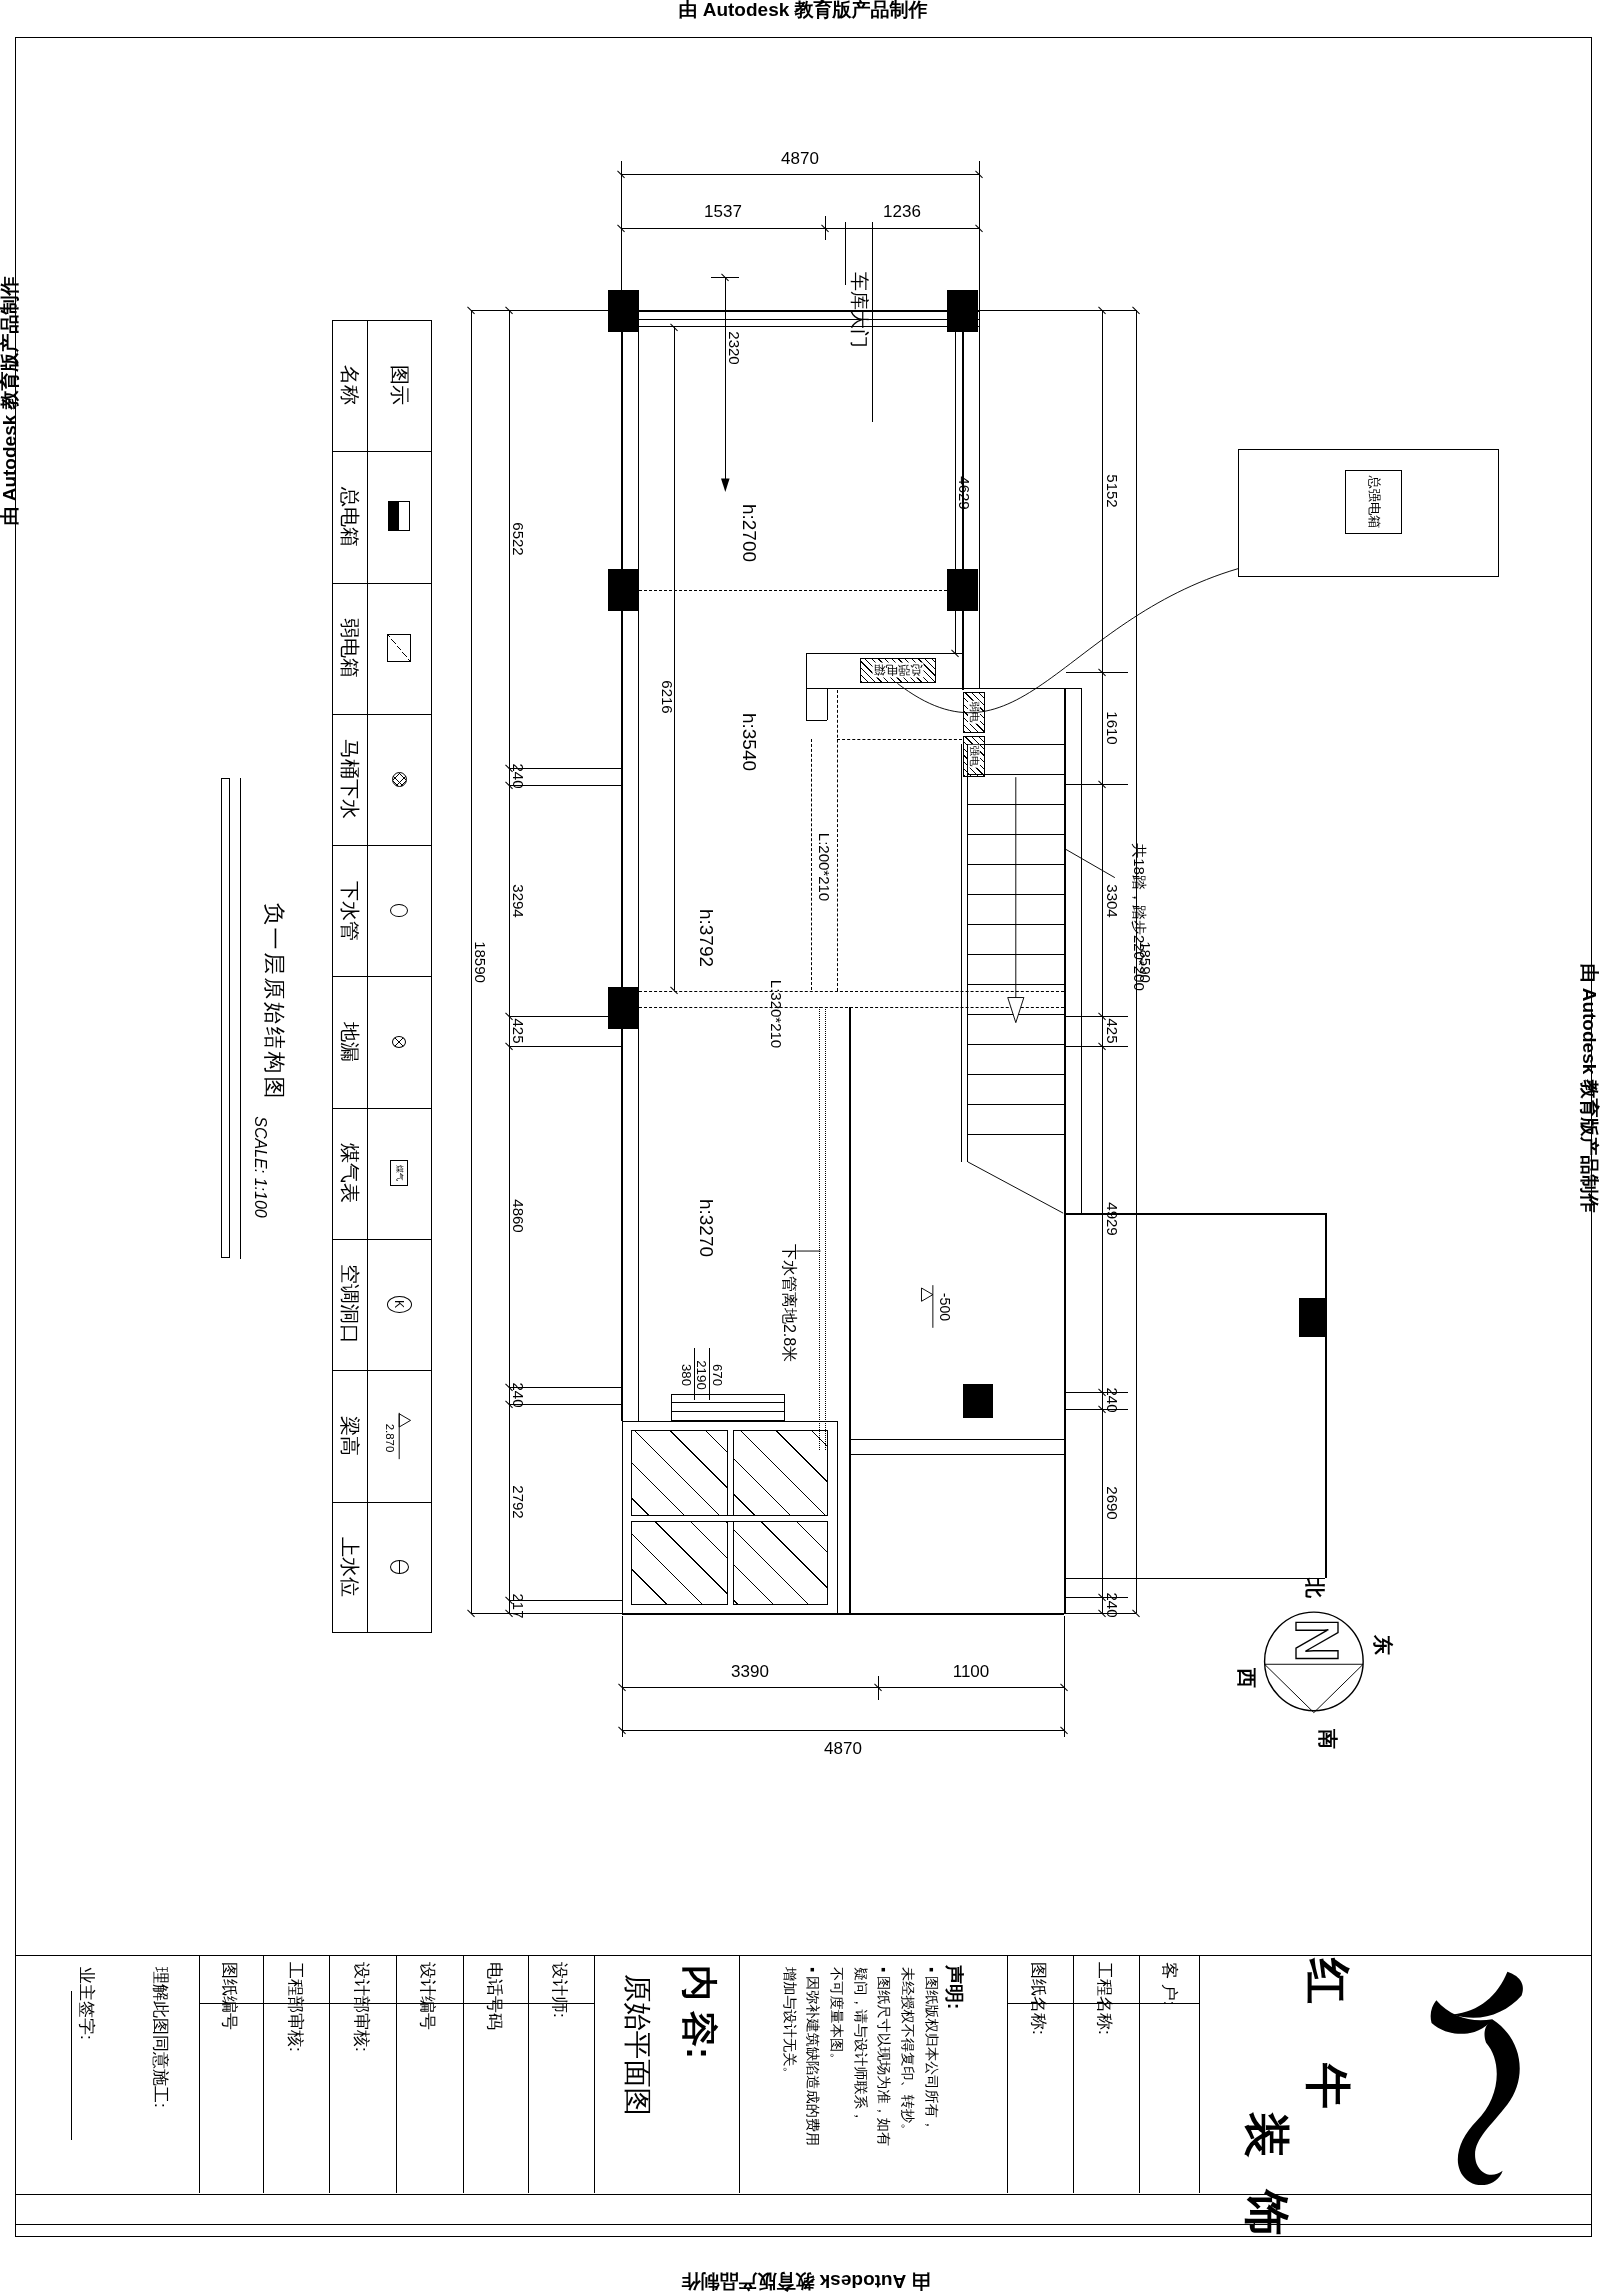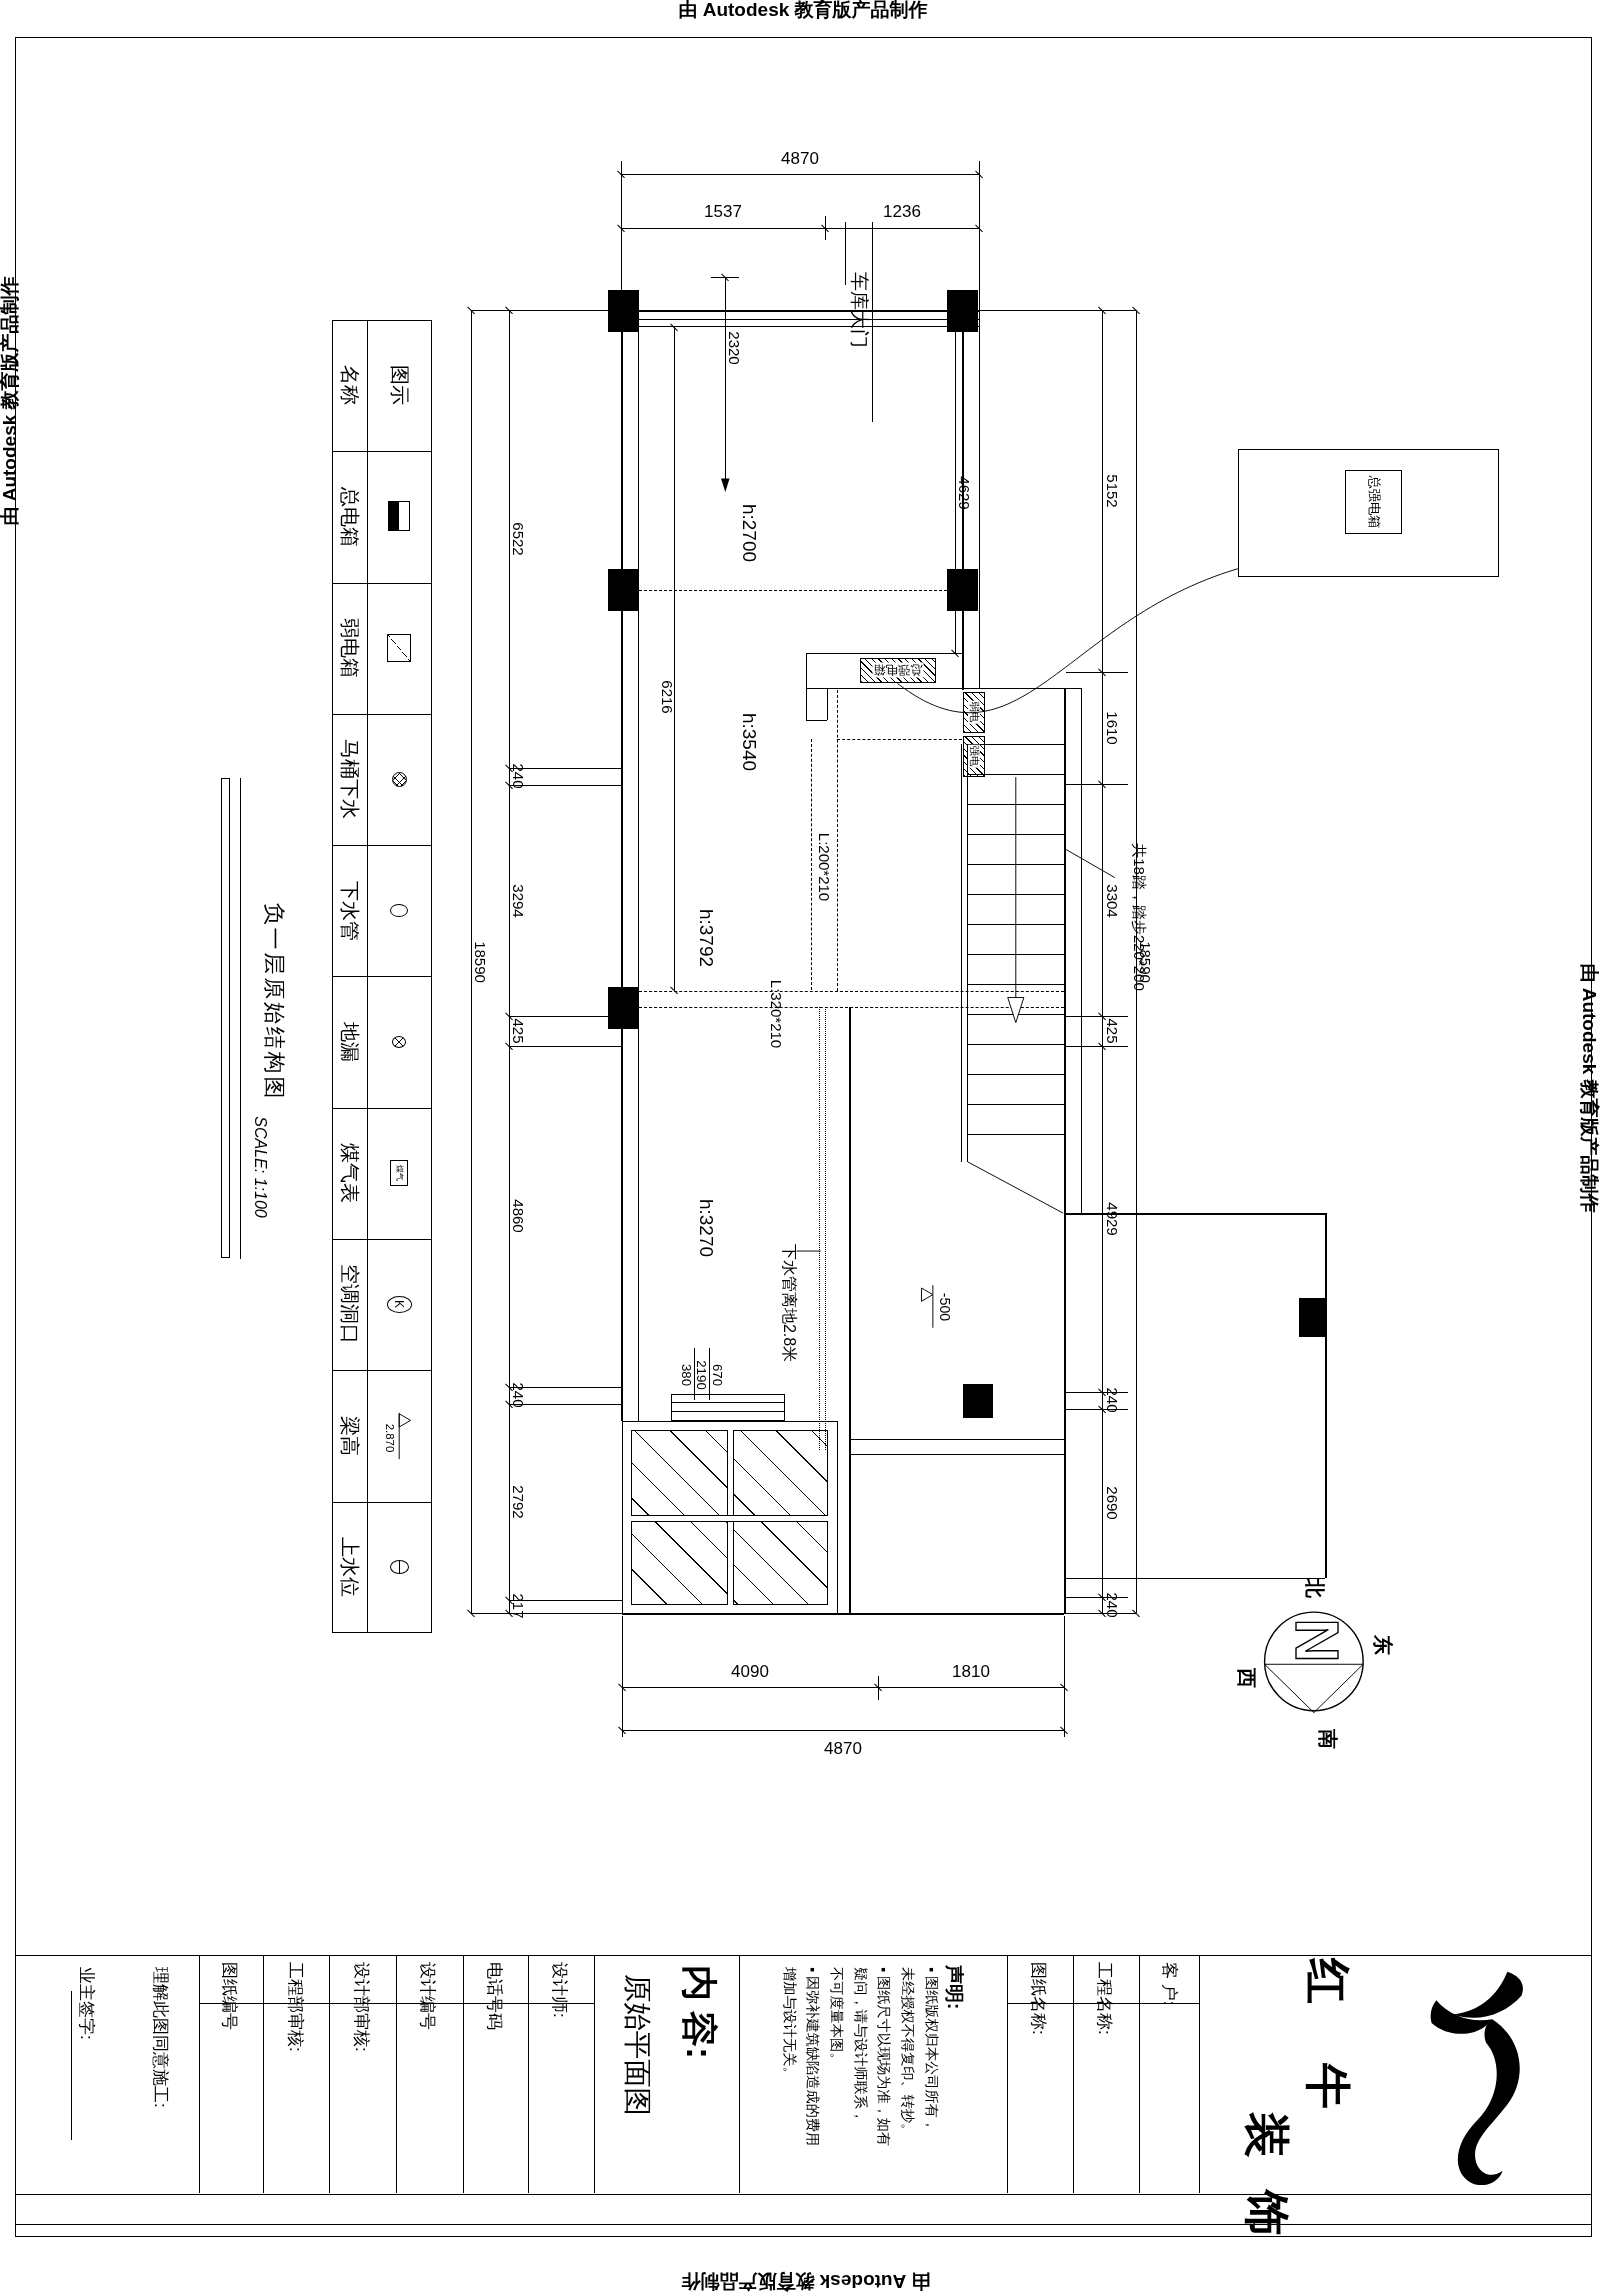--- a/index.html
+++ b/index.html
@@ -172,22 +172,22 @@
   <div class="hl" style="top:174px;left:621px;width:358px"></div>
   <div class="hc" style="left:800px;top:159px;font-size:17px">4870</div>
   <div class="hl" style="top:228px;left:621px;width:358px"></div>
   <div class="hc" style="left:723px;top:212px;font-size:17px">1537</div>
   <div class="hc" style="left:902px;top:212px;font-size:17px">1236</div>
   <div class="xl" style="left:621px;top:161px;width:0.5px;height:149px"></div>
   <div class="xl" style="left:979px;top:161px;width:0.5px;height:149px"></div>
   <div class="xl" style="left:825px;top:216px;width:0.5px;height:24px"></div>
 
   <div class="hl" style="top:1687px;left:622px;width:442px"></div>
-  <div class="hc" style="left:750px;top:1672px;font-size:17px">4090</div>
-  <div class="hc" style="left:971px;top:1672px;font-size:17px">1810</div>
+  <div class="hc" style="left:750px;top:1672px;font-size:17px">3390</div>
+  <div class="hc" style="left:971px;top:1672px;font-size:17px">1100</div>
   <div class="hl" style="top:1730px;left:622px;width:442px"></div>
   <div class="hc" style="left:843px;top:1749px;font-size:17px">4870</div>
   <div class="xl" style="left:622px;top:1616px;width:0.5px;height:121px"></div>
   <div class="xl" style="left:1064px;top:1616px;width:0.5px;height:121px"></div>
   <div class="xl" style="left:878px;top:1676px;width:0.5px;height:24px"></div>
 
   <div class="vl" style="left:509px;top:310px;height:1303px"></div>
   <div class="rc" style="left:518px;top:539px;font-size:15px">6522</div>
   <div class="rc" style="left:518px;top:776px;font-size:15px">240</div>
   <div class="rc" style="left:518px;top:901px;font-size:15px">3294</div>

